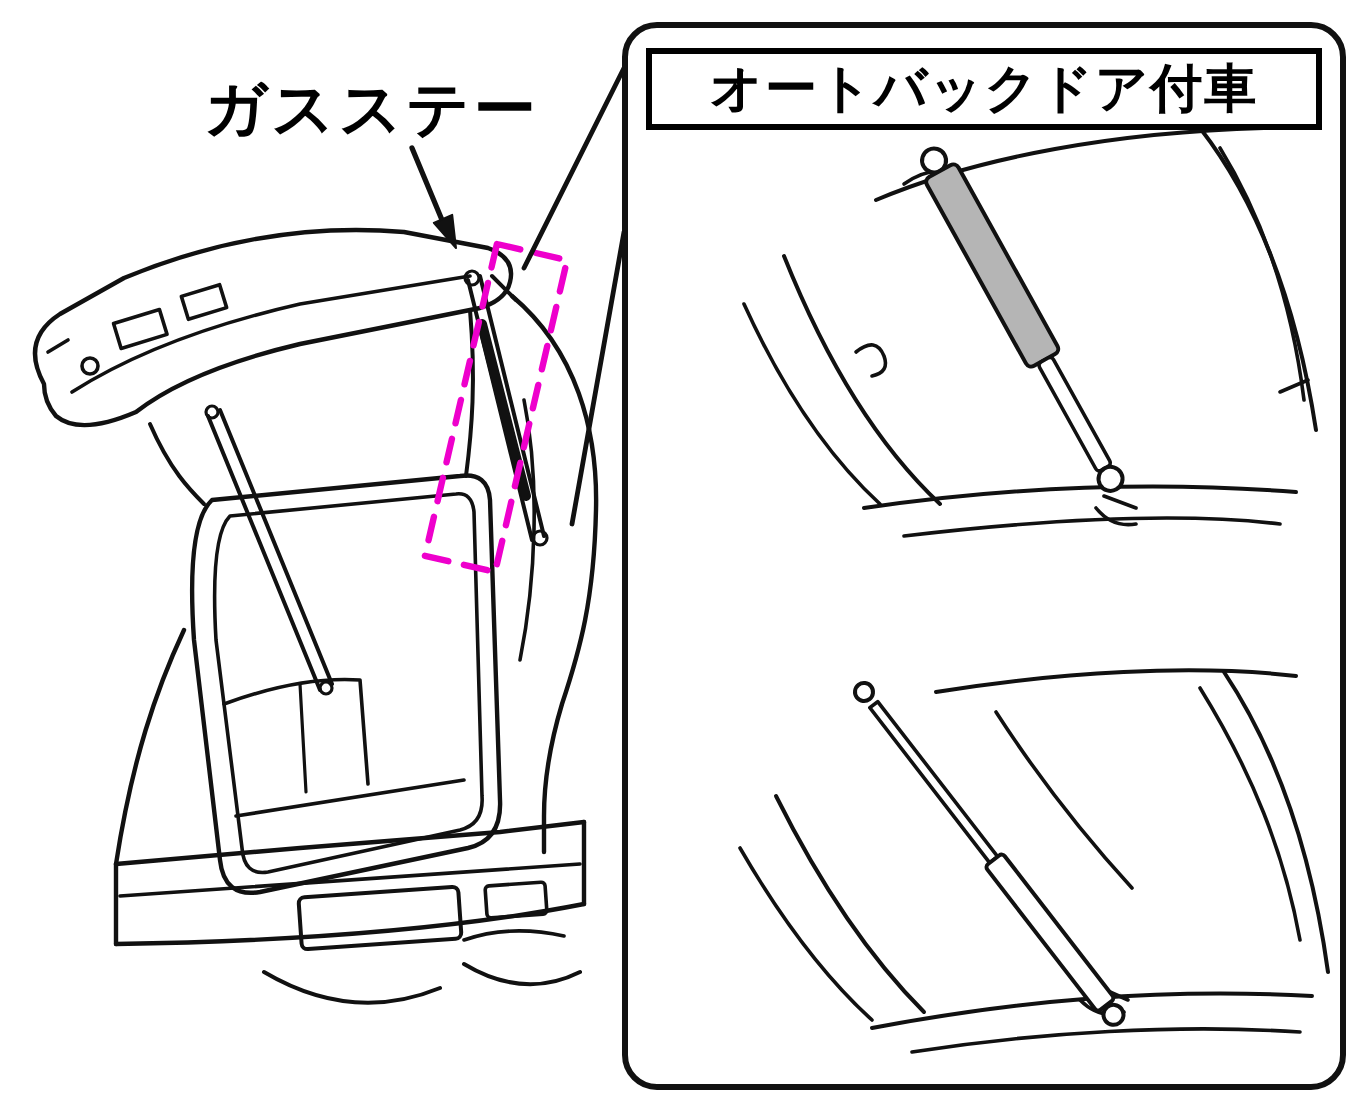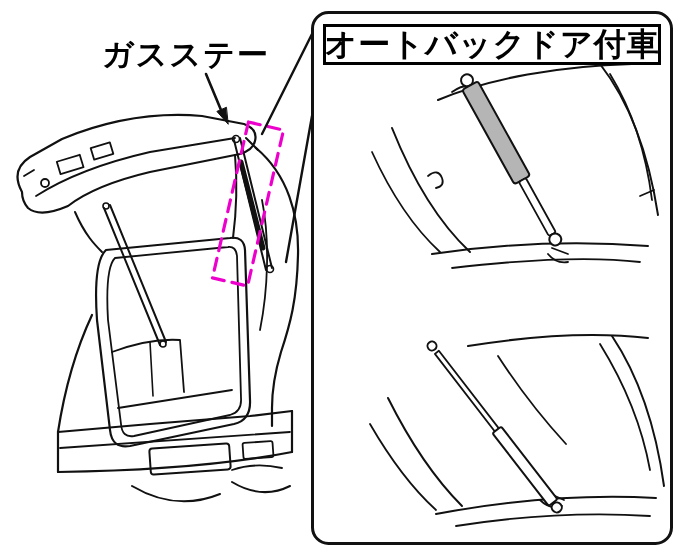--- a/index.html
+++ b/index.html
@@ -9,21 +9,21 @@
   }
   .canvas svg{position:absolute;left:0;top:0;}
   .gas-label{
     position:absolute;left:102px;top:34px;font-size:31px;font-weight:700;
     letter-spacing:2px;white-space:nowrap;
   }
   .title-box{
     position:absolute;left:323px;width:338px;height:41px;
     border:3px solid #000;background:#fff;box-sizing:border-box;
     display:flex;align-items:center;justify-content:center;
-    font-size:32px;font-weight:700;letter-spacing:1px;white-space:nowrap;
+    font-size:26px;font-weight:700;letter-spacing:1px;white-space:nowrap;
   }
   .title-box.first{top:24px;}
   .title-box.second{top:286px;}
   :root{--highlight:#ee00cc;--line:#111111;--strut:#b5b5b5;}
 </style>
 </head>
 <body>
 
 <div class="canvas">
 

